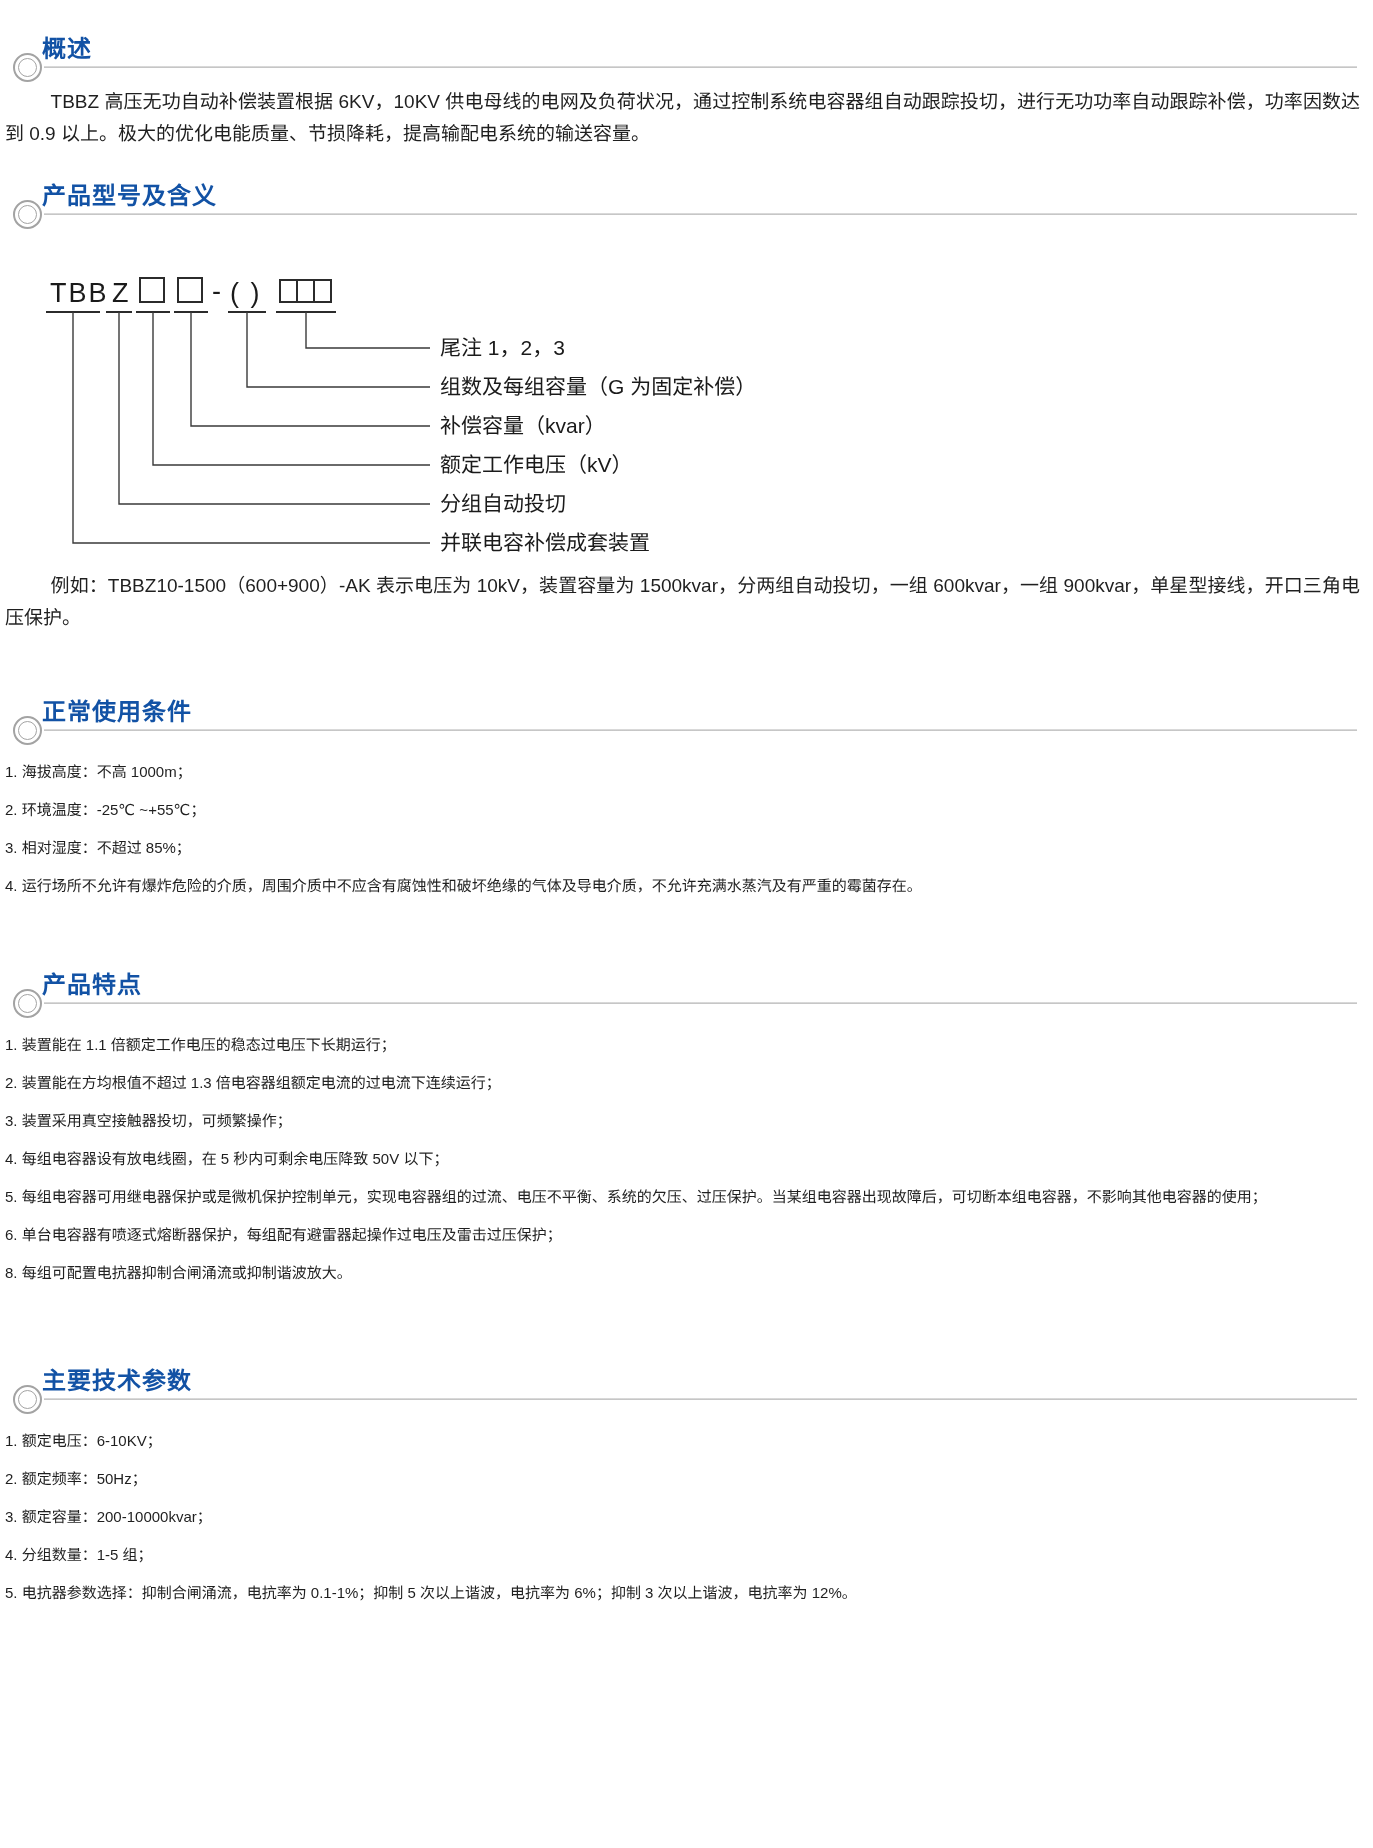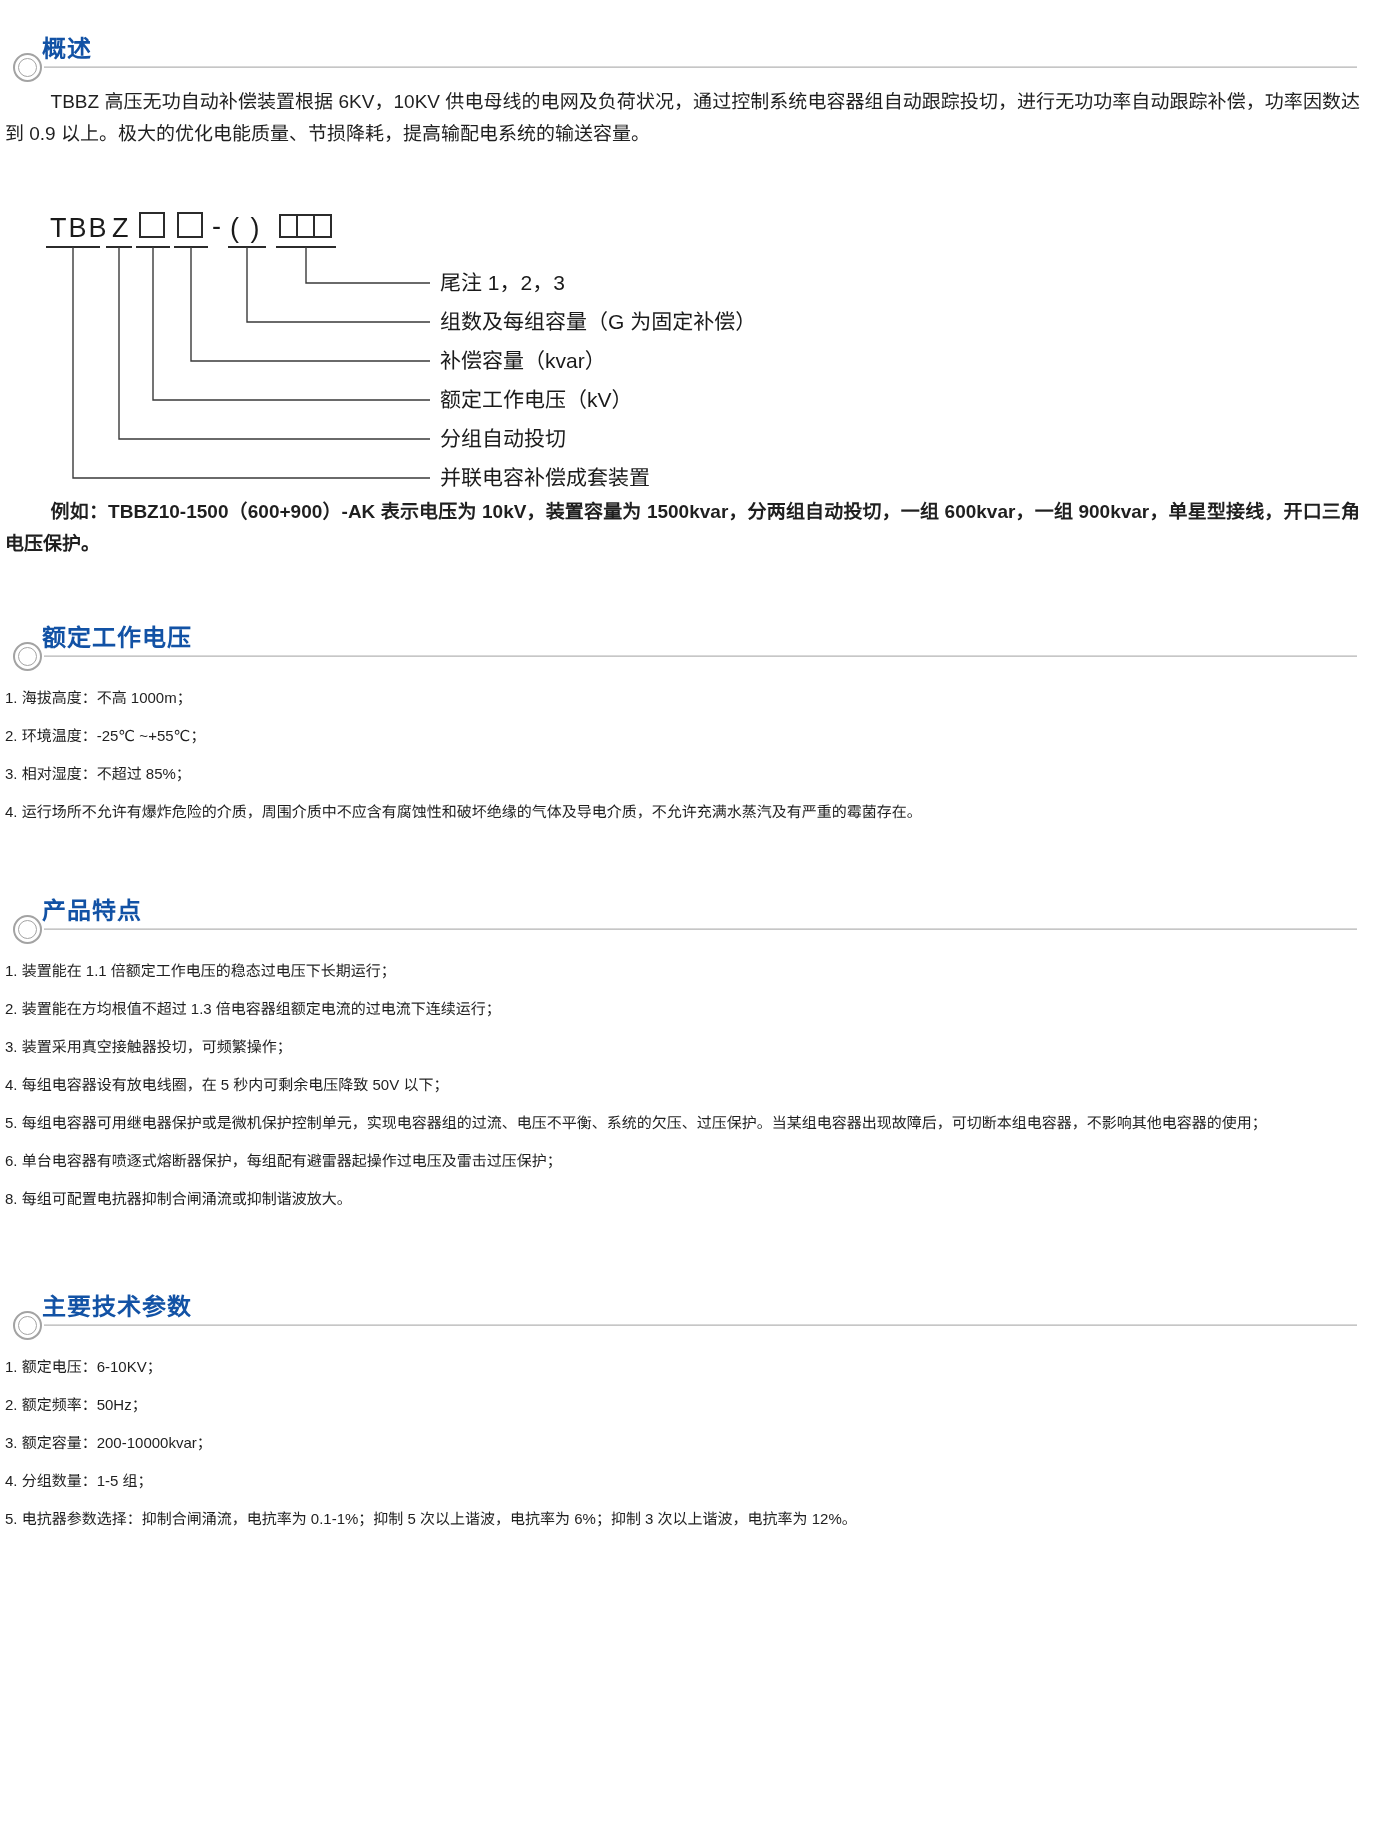--- a/index.html
+++ b/index.html
@@ -56,37 +56,42 @@
   .label-text { font-size: 21px; }
   .u-line { stroke: #2b2b2b; stroke-width: 2; }
   .c-line { stroke: #3a3a3a; stroke-width: 1.4; fill: none; }
   .box { fill: none; stroke: #2b2b2b; stroke-width: 2; }
 
   section { display: block; }
   .gap-model { margin-top: 25px; }
   .gap-conditions { margin-top: 57px; }
   .gap-features { margin-top: 59px; }
   .gap-params { margin-top: 68px; }
-  .example { margin-top: 1px; font-weight: bold; }
+  .example { margin-top: 10px; }
 </style>
 </head>
 <body>
 
 <div class="page">
 
   <section>
     <div class="sec-head">
       <span class="marker"></span>
       <h2 class="sec-title">概述</h2>
       <div class="rule"></div>
     </div>
     <p class="para indent">TBBZ 高压无功自动补偿装置根据 6KV，10KV 供电母线的电网及负荷状况，通过控制系统电容器组自动跟踪投切，进行无功功率自动跟踪补偿，功率因数达到 0.9 以上。极大的优化电能质量、节损降耗，提高输配电系统的输送容量。</p>
   </section>
 
   <section class="gap-model">
+    <div class="sec-head">
+      <span class="marker"></span>
+      <h2 class="sec-title">产品型号及含义</h2>
+      <div class="rule"></div>
+    </div>
 
     <svg class="diagram" width="1373" height="300" viewBox="0 0 1373 300" xmlns="http://www.w3.org/2000/svg">
 
       <text class="code-text" x="50" y="42">TBB</text>
       <text class="code-text" x="112" y="42">Z</text>
       <rect class="box" x="140" y="18" width="24" height="24"></rect>
       <rect class="box" x="178" y="18" width="24" height="24"></rect>
       <text class="code-text" x="212" y="40">-</text>
       <text class="code-text" x="230" y="42">( )</text>
       <rect class="box" x="280" y="20" width="17" height="22"></rect>
@@ -114,21 +119,21 @@
       <text class="label-text" x="440" y="251">分组自动投切</text>
       <text class="label-text" x="440" y="290">并联电容补偿成套装置</text>
     </svg>
 
     <p class="para indent example">例如：TBBZ10-1500（600+900）-AK 表示电压为 10kV，装置容量为 1500kvar，分两组自动投切，一组 600kvar，一组 900kvar，单星型接线，开口三角电压保护。</p>
   </section>
 
   <section class="gap-conditions">
     <div class="sec-head">
       <span class="marker"></span>
-      <h2 class="sec-title">额定工作电压</h2>
+      <h2 class="sec-title">正常使用条件</h2>
       <div class="rule"></div>
     </div>
     <div class="list">
         <div class="list-item">1. 海拔高度：不高 1000m；</div>
         <div class="list-item">2. 环境温度：-25℃ ~+55℃；</div>
         <div class="list-item">3. 相对湿度：不超过 85%；</div>
         <div class="list-item">4. 运行场所不允许有爆炸危险的介质，周围介质中不应含有腐蚀性和破坏绝缘的气体及导电介质，不允许充满水蒸汽及有严重的霉菌存在。</div>
       </div>
   </section>
 

